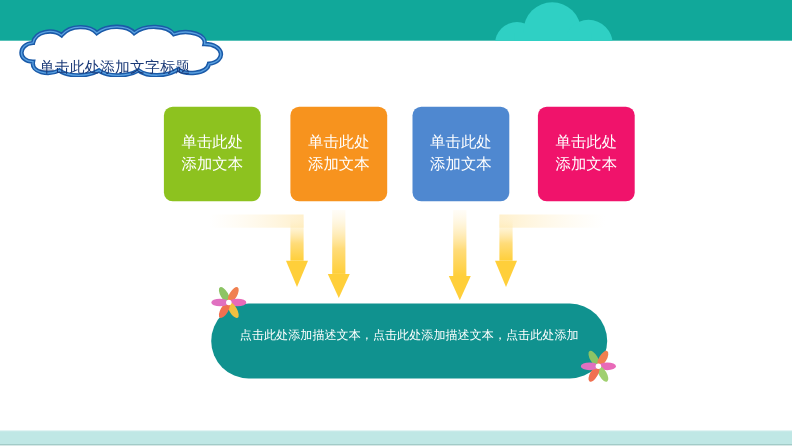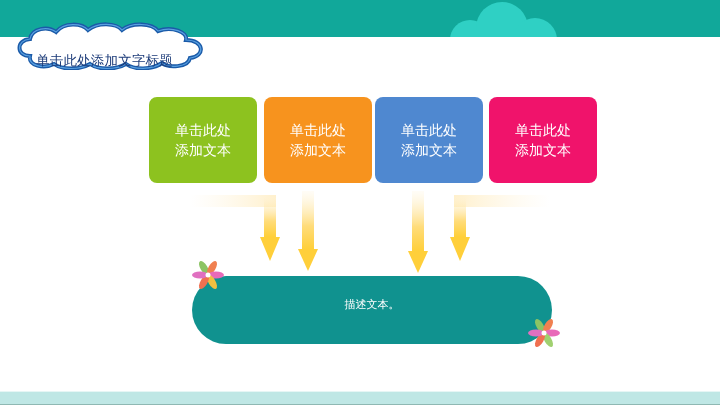--- a/index.html
+++ b/index.html
@@ -1,21 +1,21 @@
 <!DOCTYPE html>
 <html><head>
 <meta charset="utf-8">
 <style>
   html, body { margin:0; padding:0; }
   body { width:720px; height:405px; position:relative; overflow:hidden; background:#ffffff; font-family:"DejaVu Sans", sans-serif; }
   .top-band { position:absolute; left:0; top:0; width:720px; height:37px; background:#11a89a; }
   .cloud-deco { position:absolute; left:440px; top:0; width:130px; height:37px; overflow:hidden; }
   .title-cloud { position:absolute; left:12px; top:20px; width:196px; height:50px; }
   .title-text { position:absolute; left:36px; top:32px; font-size:13.5px; color:#1b3a78; white-space:nowrap; letter-spacing:0.2px;margin-top:20px; }
-  .box { position:absolute; top:97px; width:108px; height:86px; border-radius:8px; color:#fff; font-size:14px; line-height:20px; display:flex; align-items:center; justify-content:center; text-align:center; flex-direction:column; }
+  .box { position:absolute; top:97px; width:88px; height:86px; border-radius:8px; color:#fff; font-size:14px; line-height:20px; display:flex; align-items:center; justify-content:center; text-align:center; flex-direction:column; }
   .arrows { position:absolute; left:180px; top:183px; width:380px; height:90px; }
   .pill { position:absolute; left:192px; top:276px; width:360px; height:68px; background:#10928f; border-radius:34px; color:#fff; font-size:11px; text-align:center; box-sizing:border-box; padding:18px 18px 0 18px; line-height:21px; }
   .flower { position:absolute; width:32px; height:32px; }
   .bottom-band { position:absolute; left:0; top:391px; width:720px; height:14px; background:#bfe7e5; border-top:1px solid #e6f6f5; box-sizing:border-box; }
   .bottom-band::after { content:""; position:absolute; left:0; bottom:0; width:100%; height:1px; background:#8fb8b3; }
 </style>
 </head>
 <body>
 
 <div class="top-band"></div>
@@ -79,21 +79,21 @@
 
   <rect x="232" y="8" width="12" height="60" fill="url(#ag)"></rect>
   <polygon points="228,68 248,68 238,90" fill="#ffcf3a"></polygon>
 
   <rect x="274" y="12" width="96" height="12" fill="url(#agh2)"></rect>
   <rect x="274" y="14" width="12" height="40" fill="url(#ag)"></rect>
   <polygon points="270,54 290,54 280,78" fill="#ffcf3a"></polygon>
 </svg>
 
 <div class="pill">
-  <div>描述文本。</div>
+  <div>点击此处添加描述文本，点击此处添加描述文本，点击此处添加</div>
 </div>
 
 <svg class="flower" style="left:192px;top:259px;" viewBox="0 0 32 32">
   <g transform="translate(16,16)">
     <ellipse cx="0" cy="-8" rx="3.5" ry="8" fill="#8cc464" transform="rotate(-30)"></ellipse>
     <ellipse cx="0" cy="-8" rx="3.5" ry="8" fill="#f08050" transform="rotate(30)"></ellipse>
     <ellipse cx="0" cy="-8" rx="3.5" ry="8" fill="#e86ab8" transform="rotate(90)"></ellipse>
     <ellipse cx="0" cy="-8" rx="3.5" ry="8" fill="#f0c040" transform="rotate(150)"></ellipse>
     <ellipse cx="0" cy="-8" rx="3.5" ry="8" fill="#f07050" transform="rotate(210)"></ellipse>
     <ellipse cx="0" cy="-8" rx="3.5" ry="8" fill="#e070c0" transform="rotate(270)"></ellipse>

